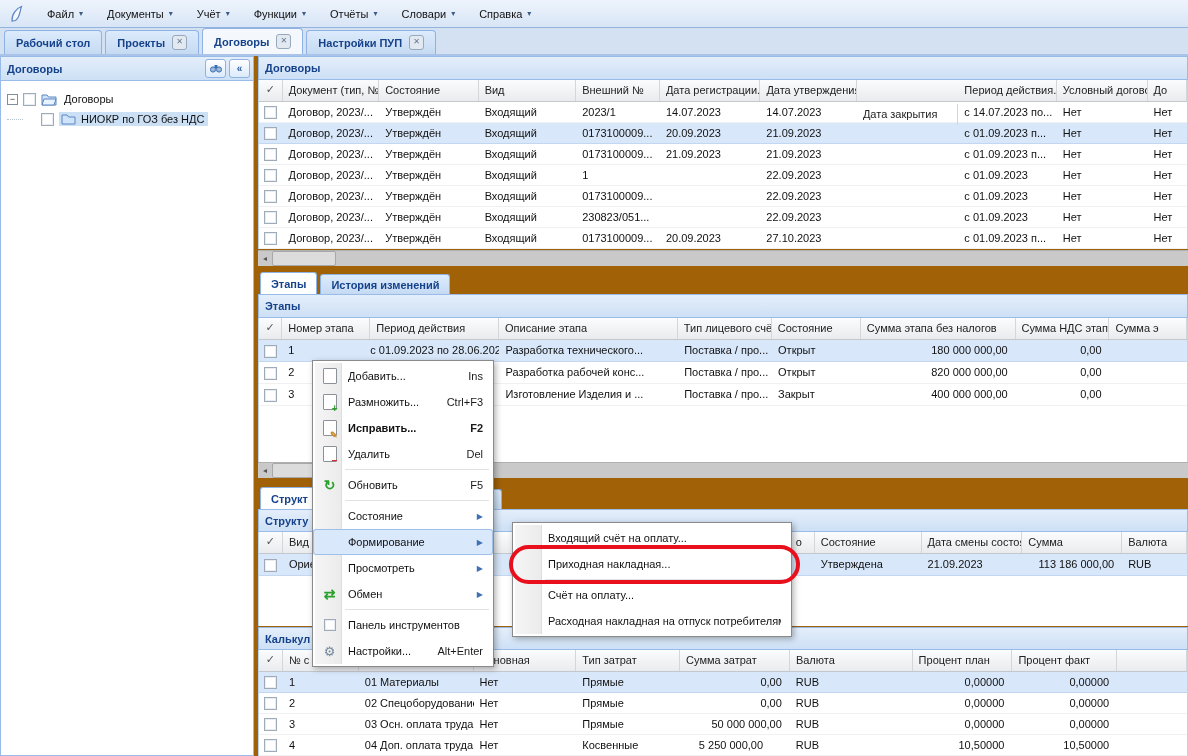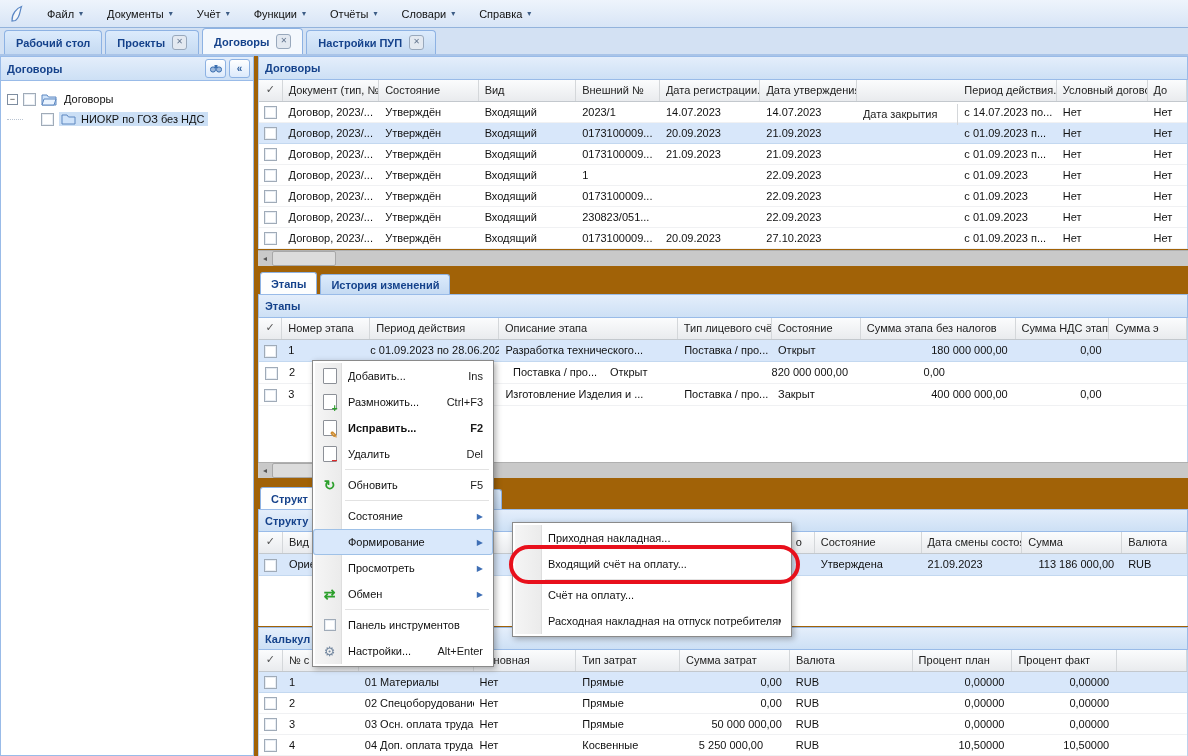--- a/index.html
+++ b/index.html
@@ -350,20 +350,21 @@
             <div class="cell r" style="width: 160px; padding-right: 8px;">180 000 000,00</div>
             <div class="cell r" style="width: 97px; padding-right: 8px;">0,00</div>
             <div class="cell" style="width: 80px;"></div>
           </div>
           <div class="grow" style="height: 22px;">
             <div class="chkc" style="width: 24px;">
               <span class="cbx"></span>
             </div>
             <div class="cell" style="width: 91px;">2</div>
             <div class="cell r" style="width: 133px; padding-right: 26px;">.2024</div>
+            <div class="cell" style="width: 185px;">Разработка рабочей конс...</div>
             <div class="cell" style="width: 97px;">Поставка / про...</div>
             <div class="cell" style="width: 92px;">Открыт</div>
             <div class="cell r" style="width: 160px; padding-right: 8px;">820 000 000,00</div>
             <div class="cell r" style="width: 97px; padding-right: 8px;">0,00</div>
             <div class="cell" style="width: 80px;"></div>
           </div>
           <div class="grow" style="height: 22px;">
             <div class="chkc" style="width: 24px;">
               <span class="cbx"></span>
             </div>
@@ -575,25 +576,25 @@
           <span class="glyph-gray">⚙</span>
         </span>
         <span class="mlbl">Настройки...</span>
         <span class="msc">Alt+Enter</span>
       </div>
     </div>
 
   <div class="ctx" id="sub-menu" style="left:512px;top:522px;width:280px">
       <div class="mitem">
         <span class="mico"></span>
+        <span class="mlbl">Входящий счёт на оплату...</span>
+      </div>
+      <div class="mitem">
+        <span class="mico"></span>
         <span class="mlbl">Приходная накладная...</span>
-      </div>
-      <div class="mitem">
-        <span class="mico"></span>
-        <span class="mlbl">Входящий счёт на оплату...</span>
       </div>
       <div class="msep"></div>
       <div class="mitem">
         <span class="mico"></span>
         <span class="mlbl">Счёт на оплату...</span>
       </div>
       <div class="mitem">
         <span class="mico"></span>
         <span class="mlbl">Расходная накладная на отпуск потребителям...</span>
       </div>

